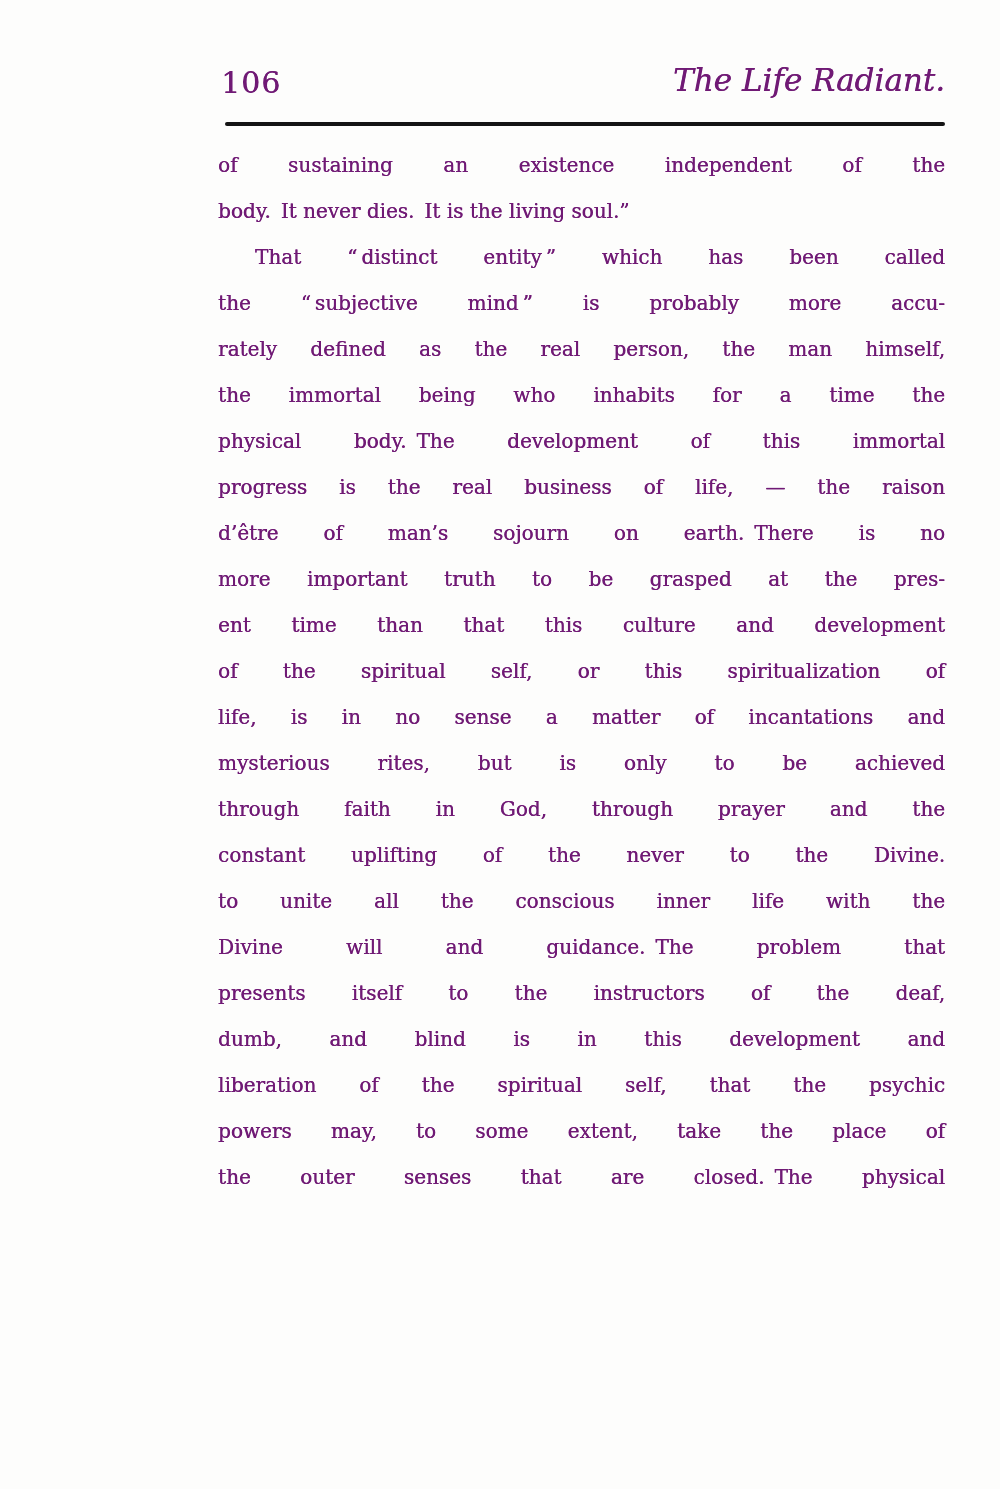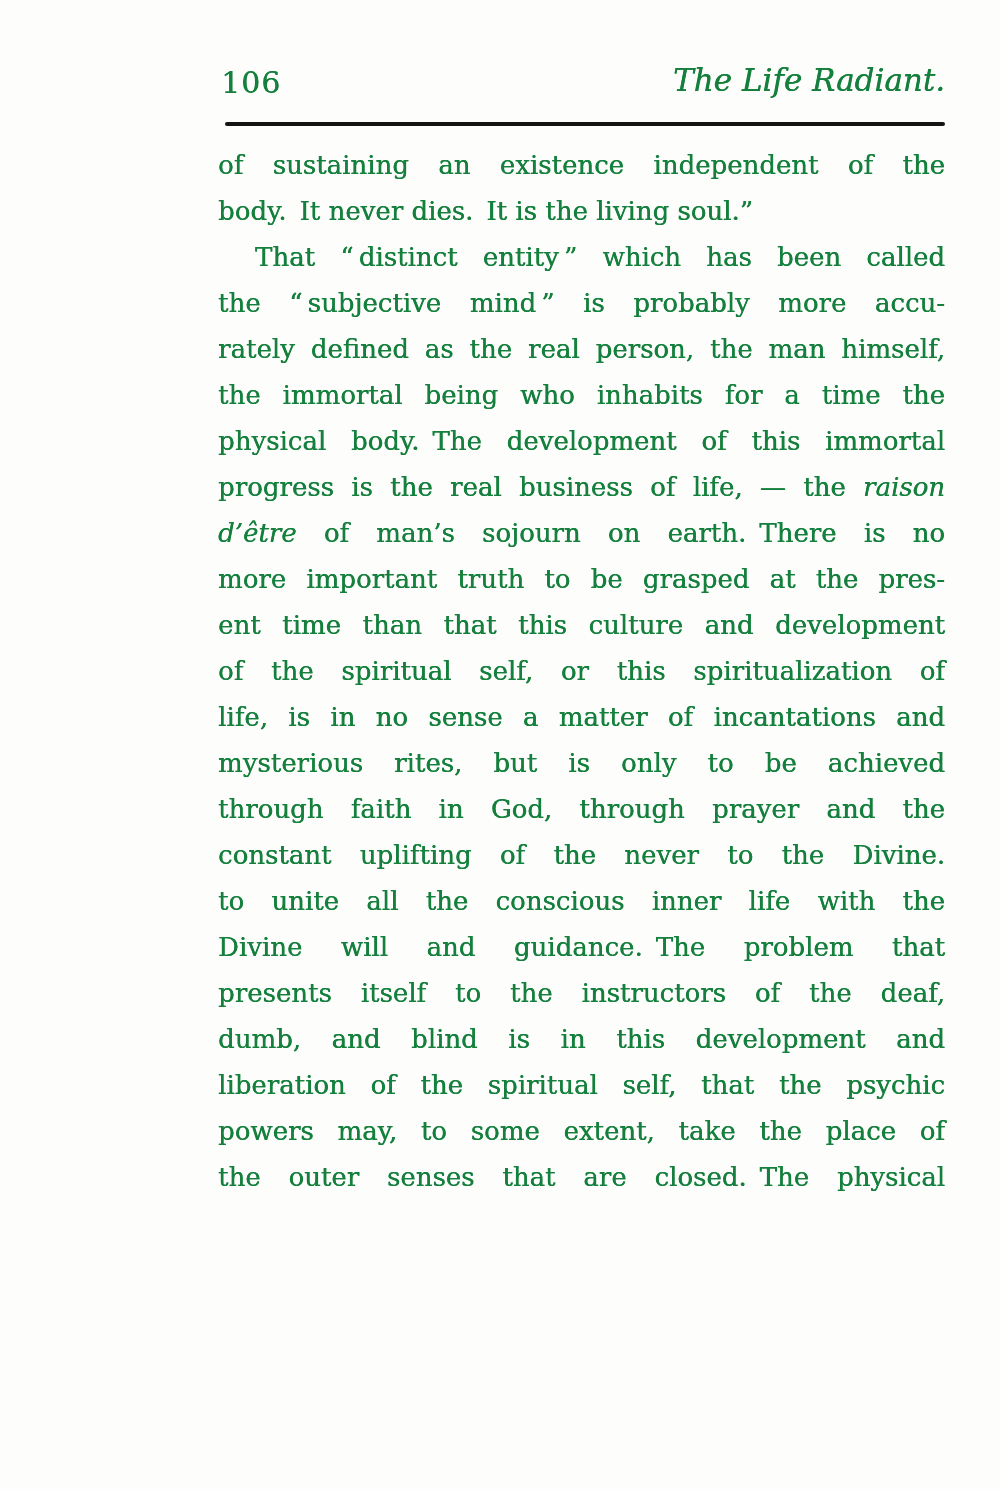--- a/index.html
+++ b/index.html
@@ -1,48 +1,48 @@
 <!DOCTYPE html>
 <html><head>
 <meta charset="utf-8">
 <style>
   html,body{margin:0;padding:0;background:#ffffff;}
   .page{
     position:relative;
     width:1000px;height:1489px;
     background:#fdfdfc;
     font-family:"DejaVu Serif", serif;
-    color:#15803d;
+    color:#701a75;
     overflow:hidden;
   }
   .pagenum{
     position:absolute;left:221px;top:66px;
     font-size:30px;line-height:34px;letter-spacing:1px;
     text-shadow:0.4px 0 currentColor;
   }
   .running-title{
     position:absolute;left:218px;top:62px;width:727px;
     text-align:right;font-style:italic;
     font-size:31px;line-height:36px;
     text-shadow:0.4px 0 currentColor;
   }
   .header-rule{
     position:absolute;left:225px;top:122px;
     width:720px;height:4px;
     background:#141414;border-radius:2px;
   }
   .text-block{
     position:absolute;left:218px;top:142px;width:727px;
-    font-size:26px;line-height:46px;
+    font-size:20px;line-height:46px;
     text-shadow:0.35px 0 currentColor;
   }
   .line{text-align:justify;}
   .line.just{text-align-last:justify;}
   .line.indent{text-indent:37px;}
-  .it{font-style:italic;}
+  .it{}
 </style>
 </head>
 <body>
 
 <div class="page">
   <div class="pagenum">106</div>
   <div class="running-title">The Life Radiant.</div>
   <div class="header-rule"></div>
   <div class="text-block">
       <div class="line just"><span>of sustaining an existence independent of the</span></div>

